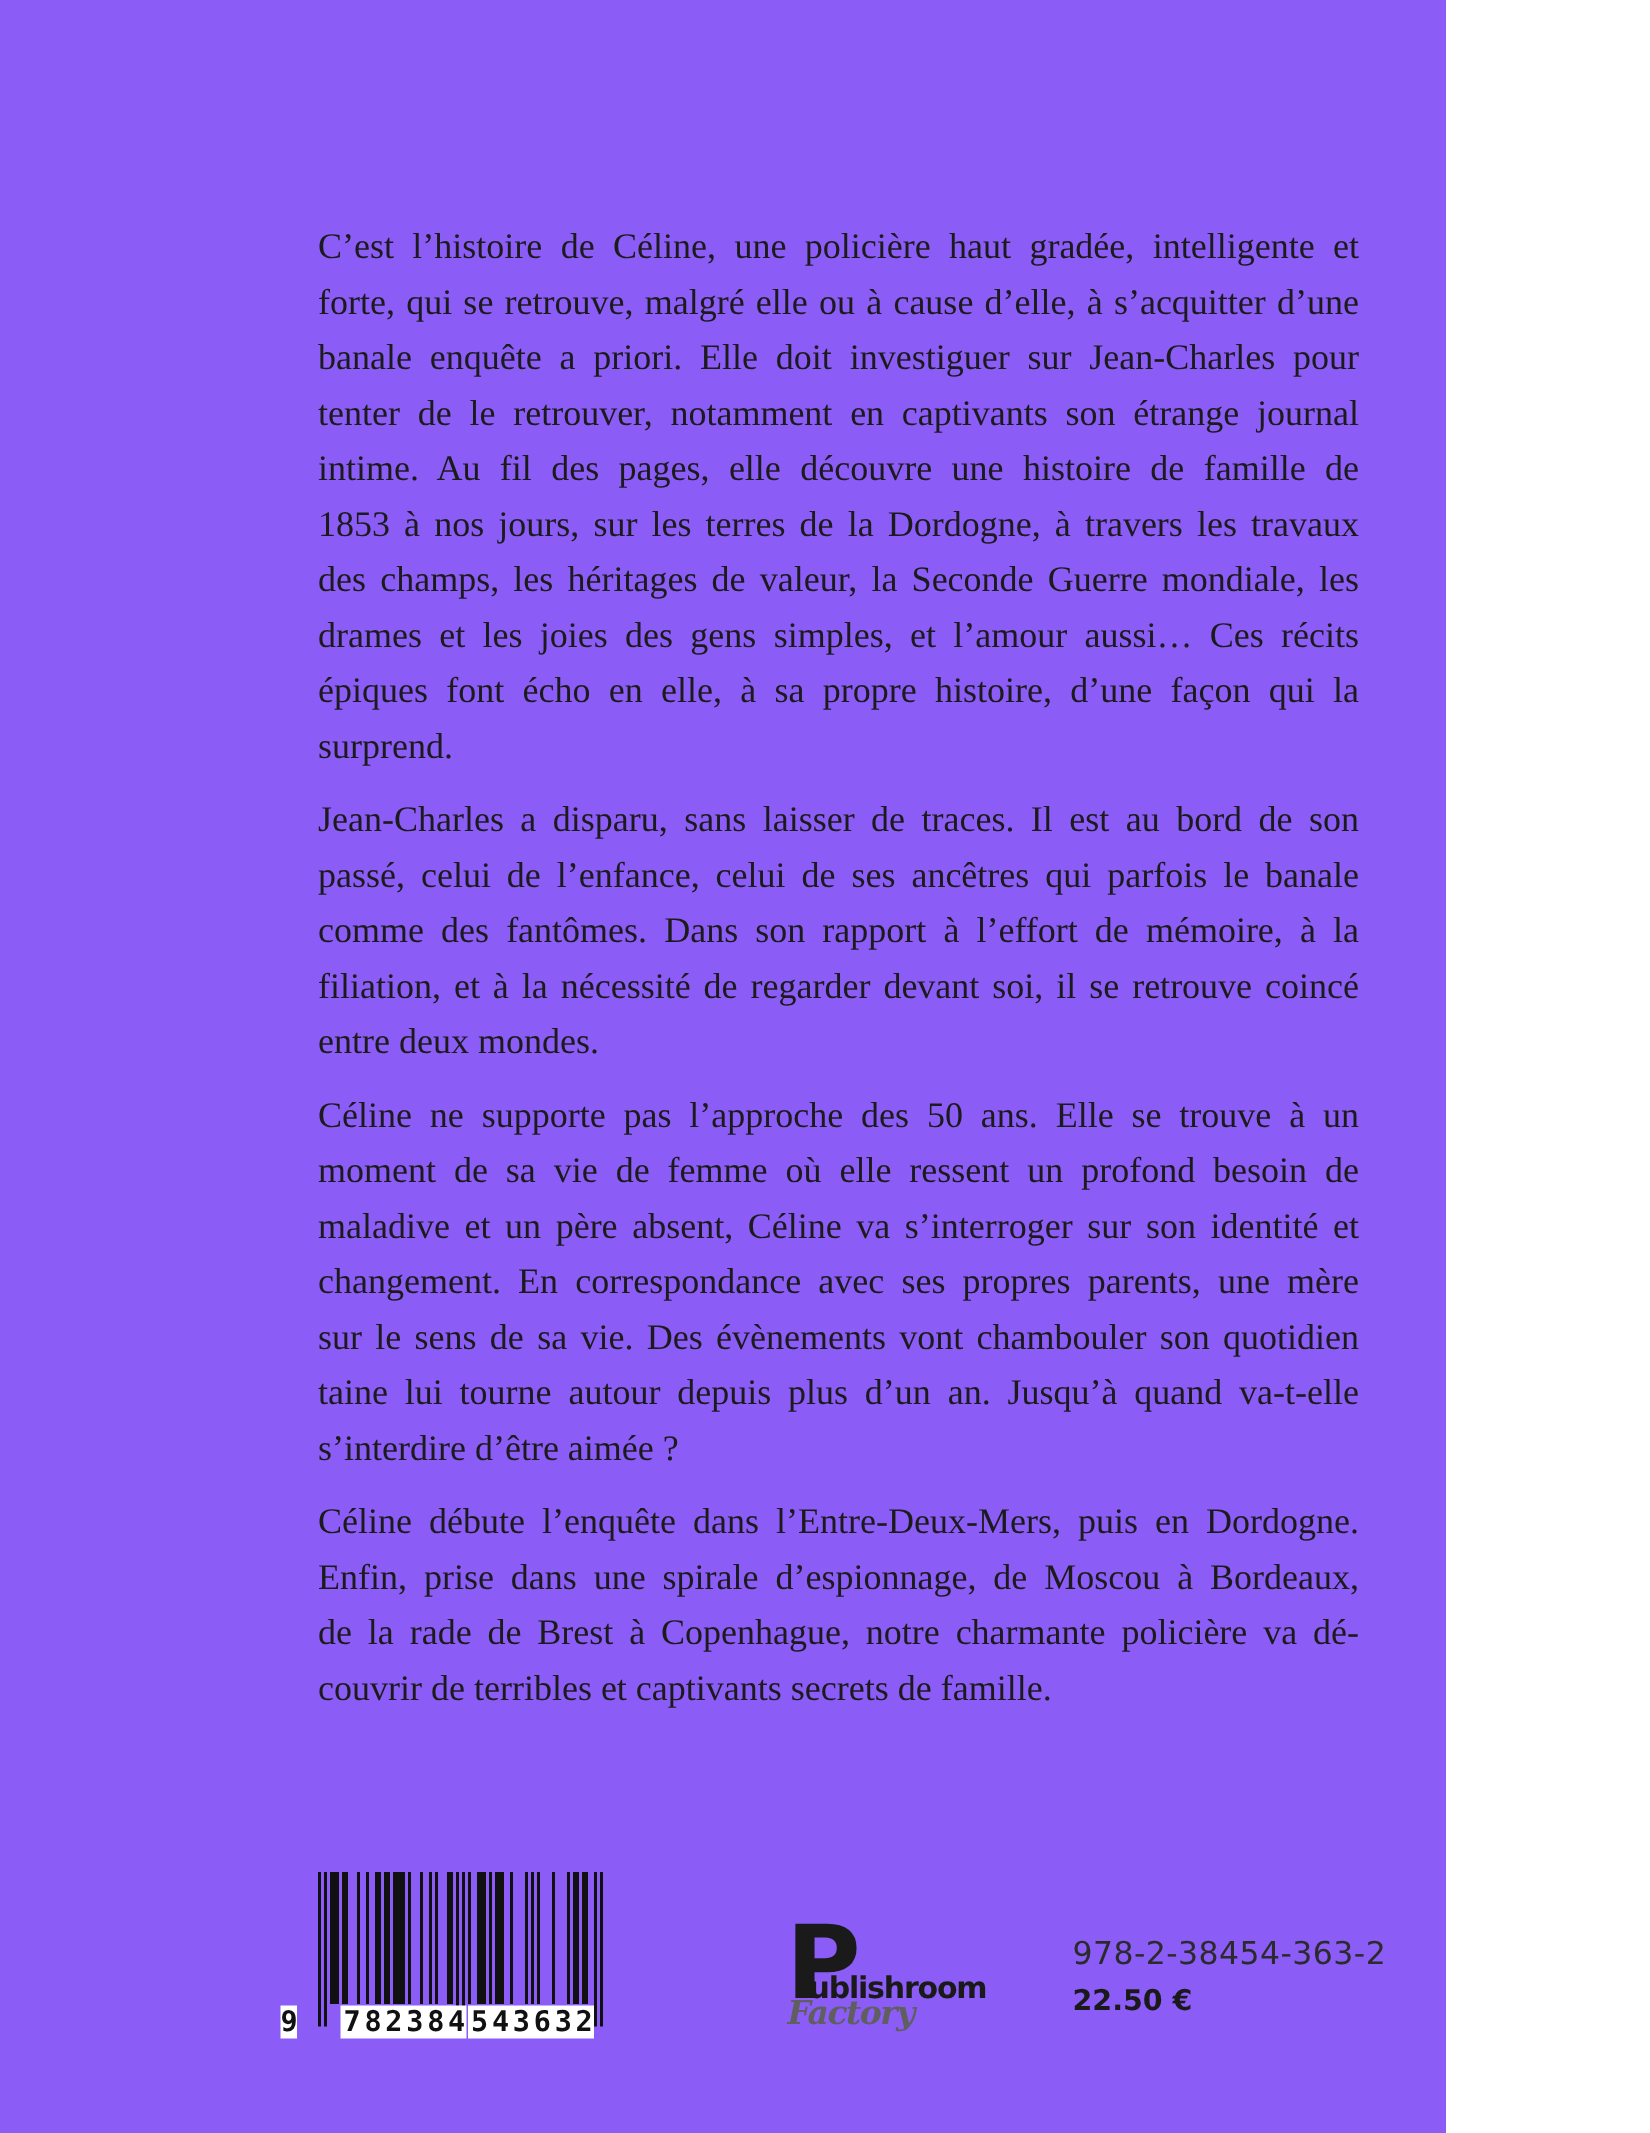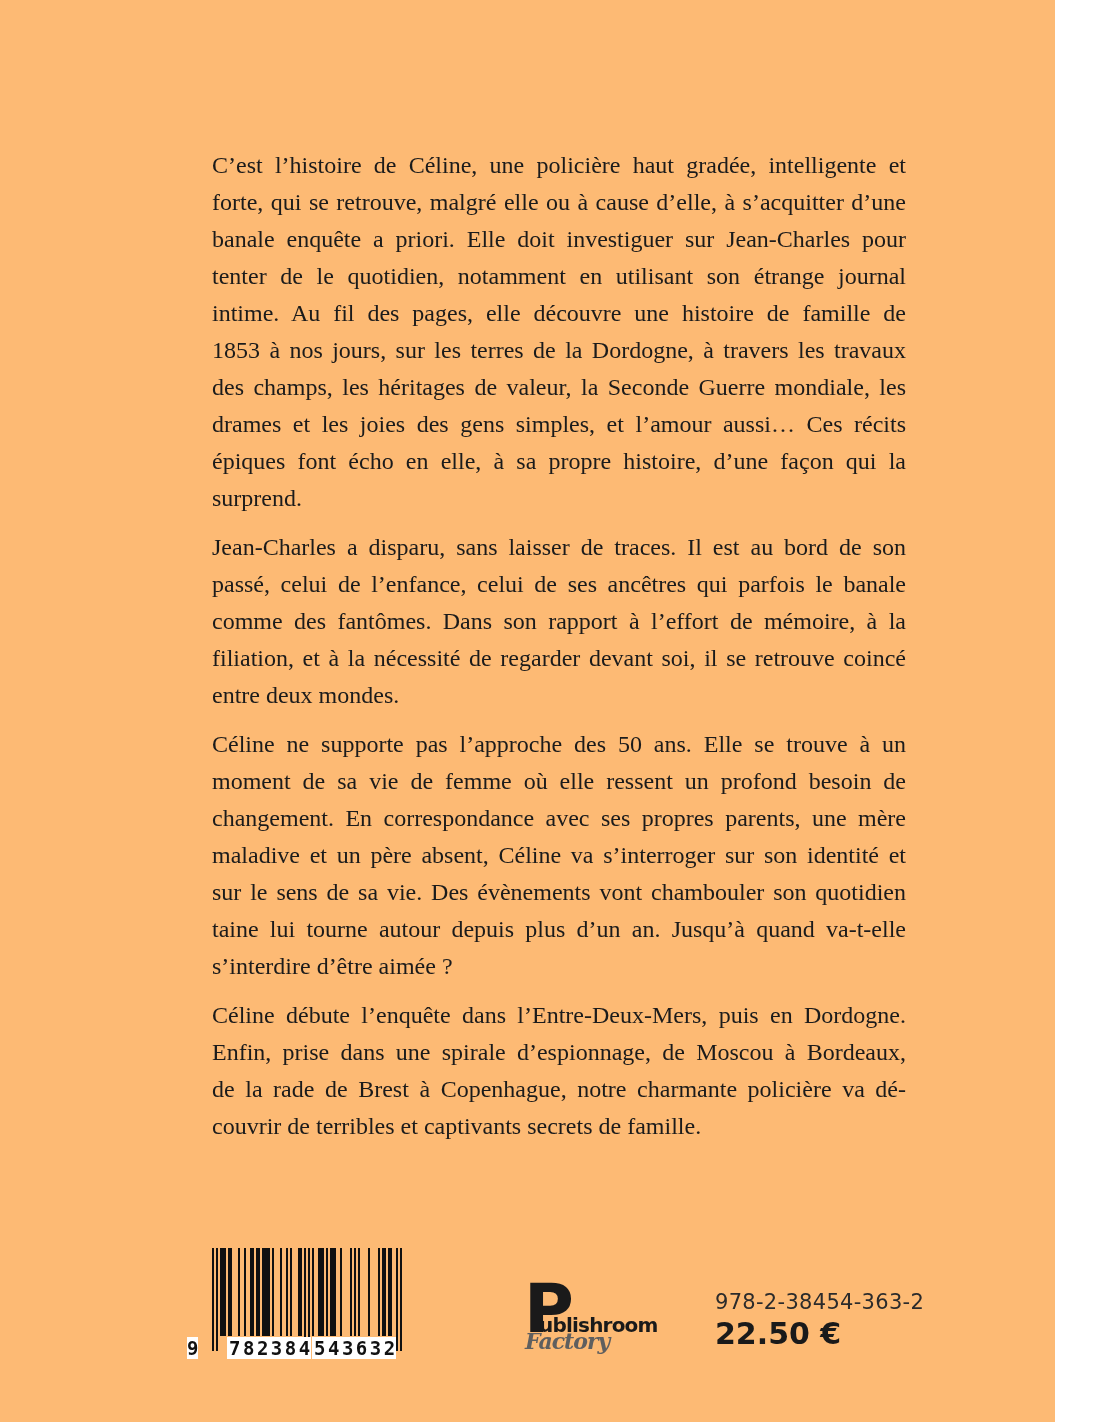--- a/index.html
+++ b/index.html
@@ -1,20 +1,20 @@
 <!DOCTYPE html>
 <html><head>
 <meta charset="utf-8">
 <style>
   html,body{margin:0;padding:0;background:#ffffff;}
   .page{
     position:relative;
-    width:1055px;
+    width:964px;
     height:1422px;
-    background:#fdba74;
+    background:#8b5cf6;
     overflow:hidden;
     font-family:"Liberation Serif","DejaVu Serif",serif;
     color:#1b1b1b;
   }
   
   .synopsis{
     position:absolute;
     left:212px;
     top:147px;
     width:694px;
@@ -69,57 +69,57 @@
     top:1289px;
     font-family:"DejaVu Sans","Liberation Sans",sans-serif;
   }
   .isbn{
     font-size:21px;
     letter-spacing:0.3px;
     color:#2b2b2b;
     line-height:26px;
   }
   .price{
-    font-size:30px;
+    font-size:19px;
     font-weight:bold;
     color:#1a1a1a;
     margin-top:6px;
     line-height:26px;
   }
 </style>
 </head>
 <body>
 
 <div class="page">
 
   <div class="synopsis">
       <div class="para">
         <div class="line">C’est l’histoire de Céline, une policière haut gradée, intelligente et</div>
         <div class="line">forte, qui se retrouve, malgré elle ou à cause d’elle, à s’acquitter d’une</div>
         <div class="line">banale enquête a priori. Elle doit investiguer sur Jean-Charles pour</div>
-        <div class="line">tenter de le quotidien, notamment en utilisant son étrange journal</div>
+        <div class="line">tenter de le retrouver, notamment en captivants son étrange journal</div>
         <div class="line">intime. Au fil des pages, elle découvre une histoire de famille de</div>
         <div class="line">1853 à nos jours, sur les terres de la Dordogne, à travers les travaux</div>
         <div class="line">des champs, les héritages de valeur, la Seconde Guerre mondiale, les</div>
         <div class="line">drames et les joies des gens simples, et l’amour aussi… Ces récits</div>
         <div class="line">épiques font écho en elle, à sa propre histoire, d’une façon qui la</div>
         <div class="line last">surprend.</div>
       </div>
       <div class="para">
         <div class="line">Jean-Charles a disparu, sans laisser de traces. Il est au bord de son</div>
         <div class="line">passé, celui de l’enfance, celui de ses ancêtres qui parfois le banale</div>
         <div class="line">comme des fantômes. Dans son rapport à l’effort de mémoire, à la</div>
         <div class="line">filiation, et à la nécessité de regarder devant soi, il se retrouve coincé</div>
         <div class="line last">entre deux mondes.</div>
       </div>
       <div class="para">
         <div class="line">Céline ne supporte pas l’approche des 50 ans. Elle se trouve à un</div>
         <div class="line">moment de sa vie de femme où elle ressent un profond besoin de</div>
+        <div class="line">maladive et un père absent, Céline va s’interroger sur son identité et</div>
         <div class="line">changement. En correspondance avec ses propres parents, une mère</div>
-        <div class="line">maladive et un père absent, Céline va s’interroger sur son identité et</div>
         <div class="line">sur le sens de sa vie. Des évènements vont chambouler son quotidien</div>
         <div class="line">taine lui tourne autour depuis plus d’un an. Jusqu’à quand va-t-elle</div>
         <div class="line last">s’interdire d’être aimée ?</div>
       </div>
       <div class="para">
         <div class="line">Céline débute l’enquête dans l’Entre-Deux-Mers, puis en Dordogne.</div>
         <div class="line">Enfin, prise dans une spirale d’espionnage, de Moscou à Bordeaux,</div>
         <div class="line">de la rade de Brest à Copenhague, notre charmante policière va dé-</div>
         <div class="line last">couvrir de terribles et captivants secrets de famille.</div>
       </div>

